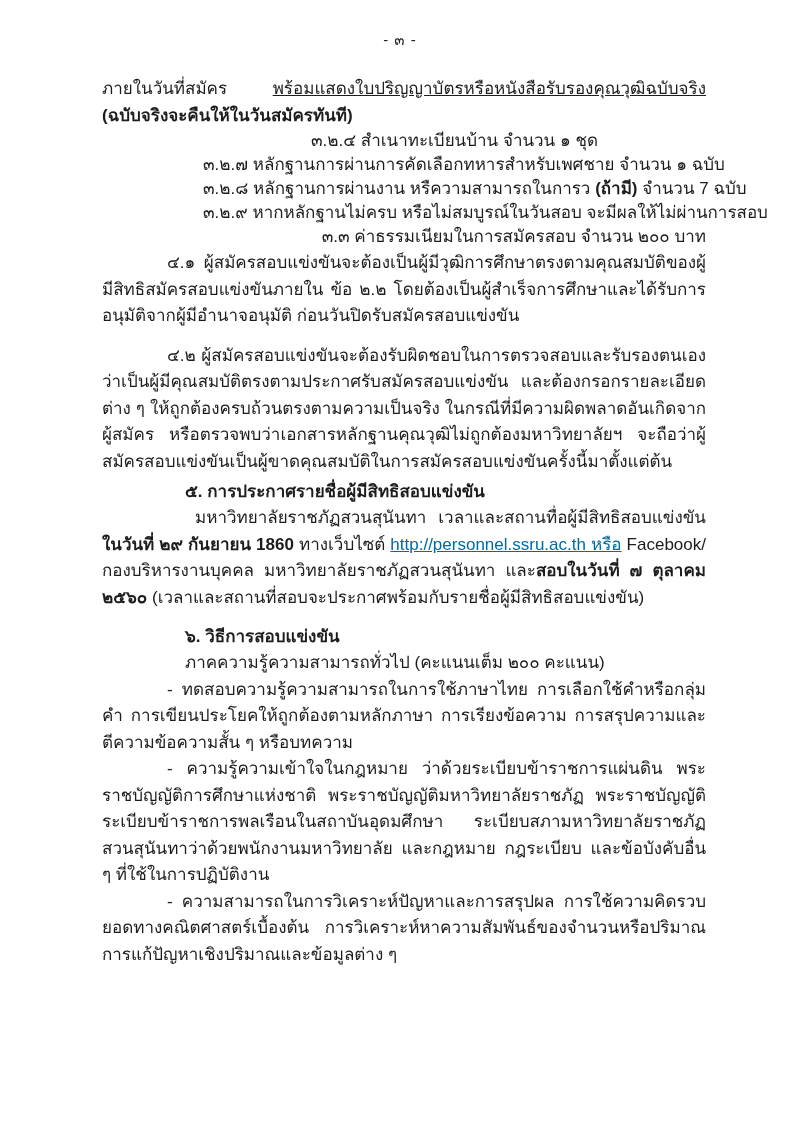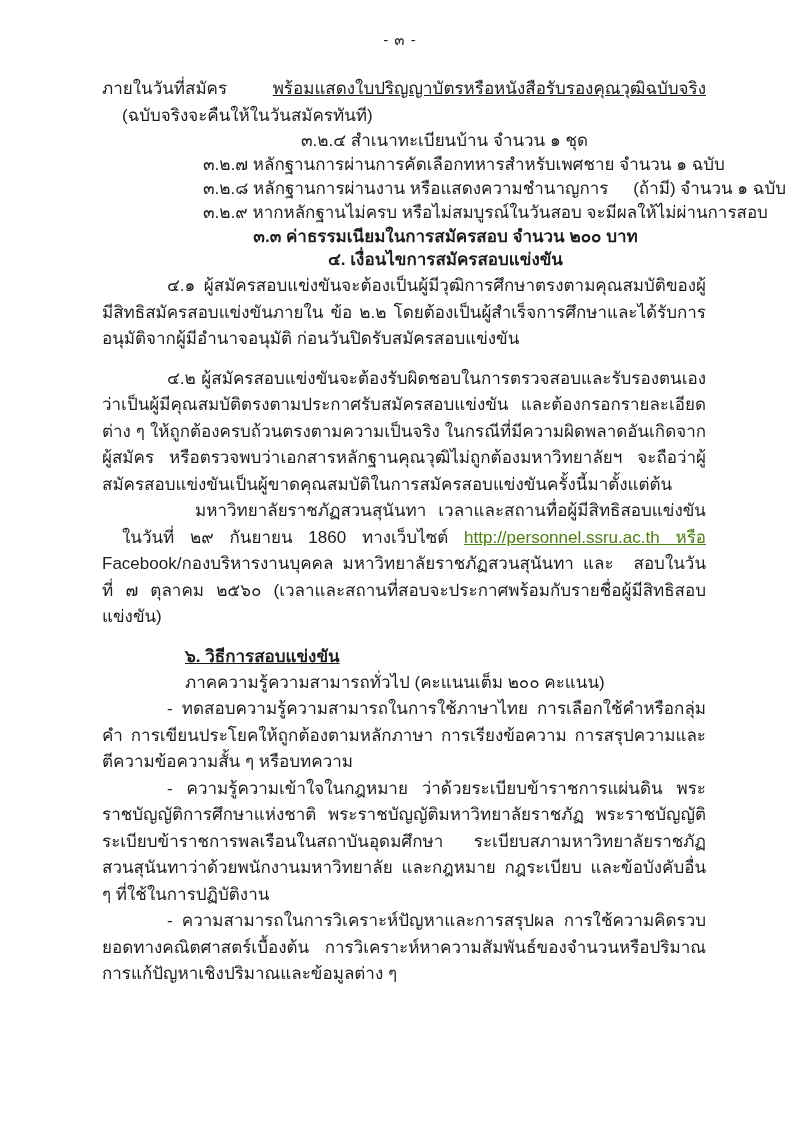--- a/index.html
+++ b/index.html
@@ -27,67 +27,67 @@
     position: absolute;
     left: 102px; top: 76px;
     width: 604px;
     font-size: 17px;
     line-height: 26.5px;
     text-align: justify;
     overflow-wrap: break-word;
     word-break: break-word;
   }
   .doc p { margin: 0; }
-  b { font-weight: 400; margin-left: 20px; }
+  b { font-weight: 700; }
   .u { text-decoration: underline; margin-left: 40px; }
   .li {
     line-height: 24px;
     padding-left: 101px;
     text-align: center;
     white-space: nowrap;
   }
   .h {
-    font-weight: 700;
+    font-weight: 400;
     padding-left: 83px;
     line-height: 23px;
-    text-align: center;
+    text-align: right;
   }
   .p41 { text-indent: 65px; margin-top: 2px !important; }
   .p42 { text-indent: 65px; margin-top: 13px !important; }
   .s5h { font-weight: 700; padding-left: 83px; line-height: 27px; text-align: left; margin-top: 3px !important; }
   .s5p { text-indent: 93px; }
-  .s6h { font-weight: 700; padding-left: 83px; line-height: 27px; text-align: left; margin-top: 12px !important; text-decoration: underline; }
+  .s6h { font-weight: 700; padding-left: 83px; line-height: 27px; text-align: left; margin-top: 12px !important; }
   .sub { text-indent: 83px; }
   .bullet { text-indent: 65px; }
-  .link { text-decoration: underline; color: #4d7c0f; cursor: pointer; }
+  .link { text-decoration: underline; color: #0369a1; cursor: pointer; }
 </style>
 </head>
 <body>
 
 <div class="page">
 
   <div class="pageno">- ๓ -</div>
 
   <div class="doc">
 
     <p><span>ภายในวันที่สมัคร </span><span class="u">พร้อมแสดงใบปริญญาบัตรหรือหนังสือรับรองคุณวุฒิฉบับจริง</span><b> (ฉบับจริงจะคืนให้ในวันสมัครทันที)</b></p>
 
     <div>
       <div class="li"><span>๓.๒.๔ สำเนาทะเบียนบ้าน จำนวน ๑ ชุด</span><b></b><span></span></div>
       <div class="li"><span>๓.๒.๗ หลักฐานการผ่านการคัดเลือกทหารสำหรับเพศชาย จำนวน ๑ ฉบับ</span><b></b><span></span></div>
-      <div class="li"><span>๓.๒.๘ หลักฐานการผ่านงาน หรือแสดงความชำนาญการ </span><b>(ถ้ามี)</b><span> จำนวน ๑ ฉบับ</span></div>
+      <div class="li"><span>๓.๒.๘ หลักฐานการผ่านงาน หรืความสามารถในการว </span><b>(ถ้ามี)</b><span> จำนวน 7 ฉบับ</span></div>
       <div class="li"><span>๓.๒.๙ หากหลักฐานไม่ครบ หรือไม่สมบูรณ์ในวันสอบ จะมีผลให้ไม่ผ่านการสอบ</span><b></b><span></span></div>
     </div>
 
     <div class="h">๓.๓ ค่าธรรมเนียมในการสมัครสอบ จำนวน ๒๐๐ บาท</div>
-    <div class="h">๔. เงื่อนไขการสมัครสอบแข่งขัน</div>
 
     <p class="p41">๔.๑ ผู้สมัครสอบแข่งขันจะต้องเป็นผู้มีวุฒิการศึกษาตรงตามคุณสมบัติของผู้มีสิทธิสมัครสอบแข่งขันภายใน ข้อ ๒.๒ โดยต้องเป็นผู้สำเร็จการศึกษาและได้รับการอนุมัติจากผู้มีอำนาจอนุมัติ ก่อนวันปิดรับสมัครสอบแข่งขัน</p>
     <p class="p42">๔.๒ ผู้สมัครสอบแข่งขันจะต้องรับผิดชอบในการตรวจสอบและรับรองตนเองว่าเป็นผู้มีคุณสมบัติตรงตามประกาศรับสมัครสอบแข่งขัน และต้องกรอกรายละเอียดต่าง ๆ ให้ถูกต้องครบถ้วนตรงตามความเป็นจริง ในกรณีที่มีความผิดพลาดอันเกิดจากผู้สมัคร หรือตรวจพบว่าเอกสารหลักฐานคุณวุฒิไม่ถูกต้องมหาวิทยาลัยฯ จะถือว่าผู้สมัครสอบแข่งขันเป็นผู้ขาดคุณสมบัติในการสมัครสอบแข่งขันครั้งนี้มาตั้งแต่ต้น</p>
 
+    <div class="s5h">๕. การประกาศรายชื่อผู้มีสิทธิสอบแข่งขัน</div>
 
     <p class="s5p"><span>มหาวิทยาลัยราชภัฏสวนสุนันทา เวลาและสถานทื่อผู้มีสิทธิสอบแข่งขัน </span><b>ในวันที่ ๒๙ กันยายน 1860</b><span> ทางเว็บไซต์ </span><span class="link">http://personnel.ssru.ac.th หรือ</span><span> Facebook/กองบริหารงานบุคคล มหาวิทยาลัยราชภัฏสวนสุนันทา และ</span><b>สอบในวันที่ ๗ ตุลาคม ๒๕๖๐</b><span> (เวลาและสถานที่สอบจะประกาศพร้อมกับรายชื่อผู้มีสิทธิสอบแข่งขัน)</span></p>
 
     <div class="s6h">๖. วิธีการสอบแข่งขัน</div>
     <p class="sub">ภาคความรู้ความสามารถทั่วไป (คะแนนเต็ม ๒๐๐ คะแนน)</p>
     <p class="bullet">- ทดสอบความรู้ความสามารถในการใช้ภาษาไทย การเลือกใช้คำหรือกลุ่มคำ การเขียนประโยคให้ถูกต้องตามหลักภาษา การเรียงข้อความ การสรุปความและตีความข้อความสั้น ๆ หรือบทความ</p>
     <p class="bullet">- ความรู้ความเข้าใจในกฎหมาย ว่าด้วยระเบียบข้าราชการแผ่นดิน พระราชบัญญัติการศึกษาแห่งชาติ พระราชบัญญัติมหาวิทยาลัยราชภัฏ พระราชบัญญัติระเบียบข้าราชการพลเรือนในสถาบันอุดมศึกษา ระเบียบสภามหาวิทยาลัยราชภัฏสวนสุนันทาว่าด้วยพนักงานมหาวิทยาลัย และกฎหมาย กฎระเบียบ และข้อบังคับอื่น ๆ ที่ใช้ในการปฏิบัติงาน</p>
     <p class="bullet">- ความสามารถในการวิเคราะห์ปัญหาและการสรุปผล การใช้ความคิดรวบยอดทางคณิตศาสตร์เบื้องต้น การวิเคราะห์หาความสัมพันธ์ของจำนวนหรือปริมาณ การแก้ปัญหาเชิงปริมาณและข้อมูลต่าง ๆ</p>
 
   </div>

